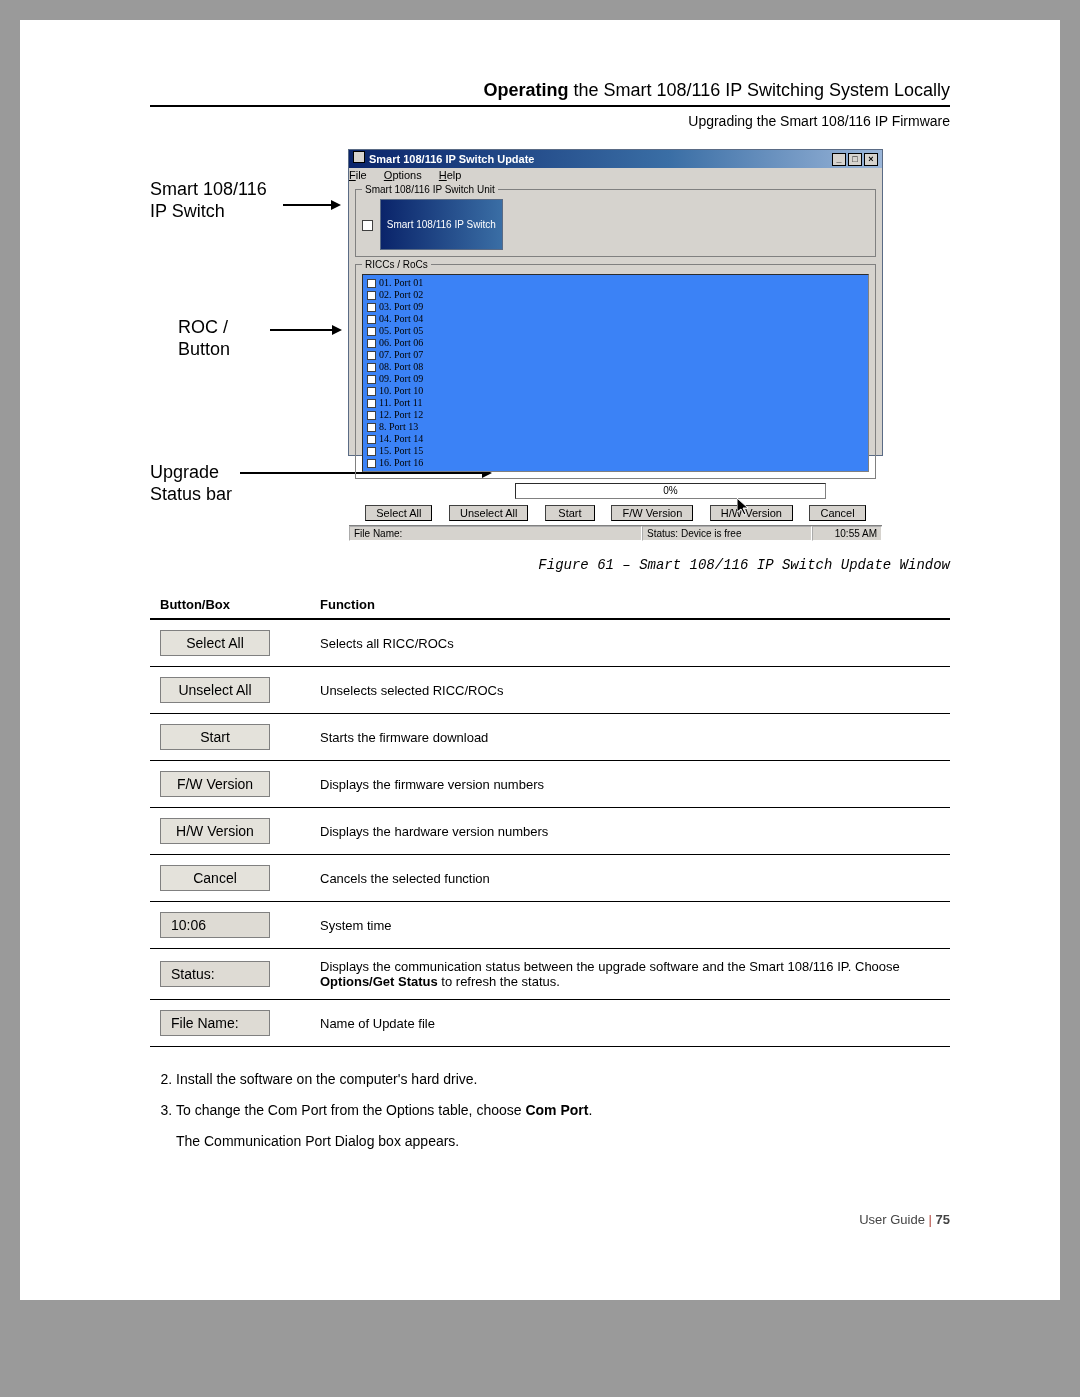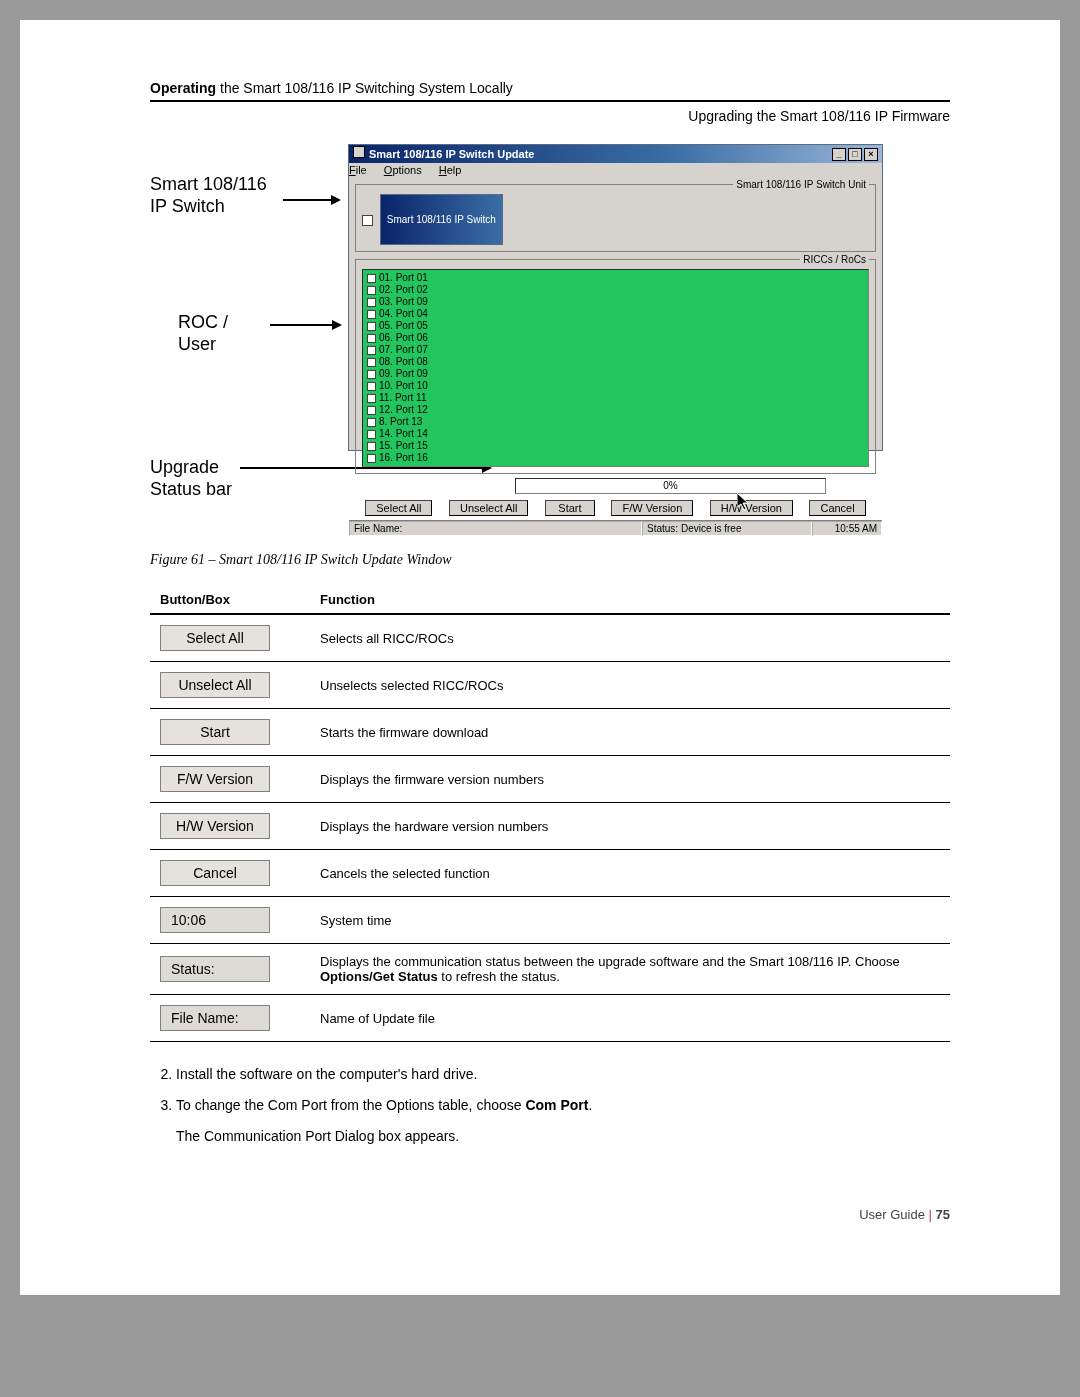--- a/index.html
+++ b/index.html
@@ -11,21 +11,22 @@
     justify-content: center;
     padding: 20px 0;
   }
   .page {
     width: 1040px;
     background: #fff;
     padding: 60px 110px 60px 130px;
     position: relative;
   }
   .header-line {
-    font-size: 14px;
+    font-size: 18px;
+    text-align: right;
     margin: 0 0 4px 0;
   }
   .header-line b { font-weight: bold; }
   .hr-heavy {
     border: none;
     border-top: 2px solid #000;
     margin: 0 0 6px 0;
   }
   .sub-header {
     font-size: 14px;
@@ -101,40 +102,40 @@
   .menubar span { margin-right: 14px; }
   .menubar u { text-decoration: underline; }
   fieldset.group {
     border: 1px solid #808080;
     margin: 2px 6px;
     padding: 4px 6px 6px 6px;
   }
   fieldset.group legend {
     font-size: 10px;
     padding: 0 3px;
-    text-align: right;
   }
   .unitbar {
     background: linear-gradient(90deg,#0a246a,#3a6ea5);
     color:#fff;
     font-size:10px;
     padding:19px 6px;
     border:1px solid #5a6b85;
     display:inline-block;
     margin-left:4px;
   }
   .unitchk {
     width:11px;height:11px;display:inline-block;border:1px solid #404040;background:#fff;vertical-align:middle;
   }
   .portlist {
     height: 198px;
     border: 1px inset #808080;
     padding: 2px 4px;
-    background: #22c55e;
+    background: #3b82f6;
     overflow: hidden;
+    font-family: Liberation Serif, serif;
   }
   .port {
     font-size: 10px;
     line-height: 12px;
     white-space: nowrap;
   }
   .port .cb {
     display:inline-block;width:9px;height:9px;border:1px solid #404040;background:#fff;margin-right:3px;vertical-align:middle;
   }
   .buttonrow {
@@ -161,21 +162,21 @@
     border-top:1px solid #808080;
     display:flex;font-size:10px;height:16px;line-height:14px;
     background:#d6d3ce;
   }
   .sb-cell {
     border:1px inset #fff;padding:0 4px;
   }
   .sb-cell.fn{flex:1;}
   
   .caption {
-    text-align:left;font-style:italic;font-family:Liberation Serif, serif;
+    text-align:right;font-style:italic;font-family:Liberation Mono, monospace;
     font-size:14px;margin:4px 0 18px 0;
   }
   .para {
     font-size:14px;margin:0 0 18px 0;line-height:1.4;
   }
   
   table.ftab {
     width:100%;border-collapse:collapse;font-size:13px;
   }
   table.ftab th {
@@ -217,21 +218,21 @@
   <p class="sub-header">Upgrading the Smart 108/116 IP Firmware</p>
 
   <div class="figwrap">
 
     <div class="callout" style="left:0;top:30px">
       <span>Smart 108/116</span><br><span>IP Switch</span>
     </div>
     <div class="arrow" style="left:133px;top:55px;width:56px"></div>
 
     <div class="callout" style="left:28px;top:168px">
-      <span>ROC /</span><br><span>User</span>
+      <span>ROC /</span><br><span>Button</span>
     </div>
     <div class="arrow" style="left:120px;top:180px;width:70px"></div>
 
     <div class="callout" style="left:0;top:313px">
       <span>Upgrade</span>
     </div>
     <div class="callout" style="left:0;top:335px">
       <span>Status bar</span>
     </div>
     <div class="arrow" style="left:90px;top:323px;width:250px"></div>

